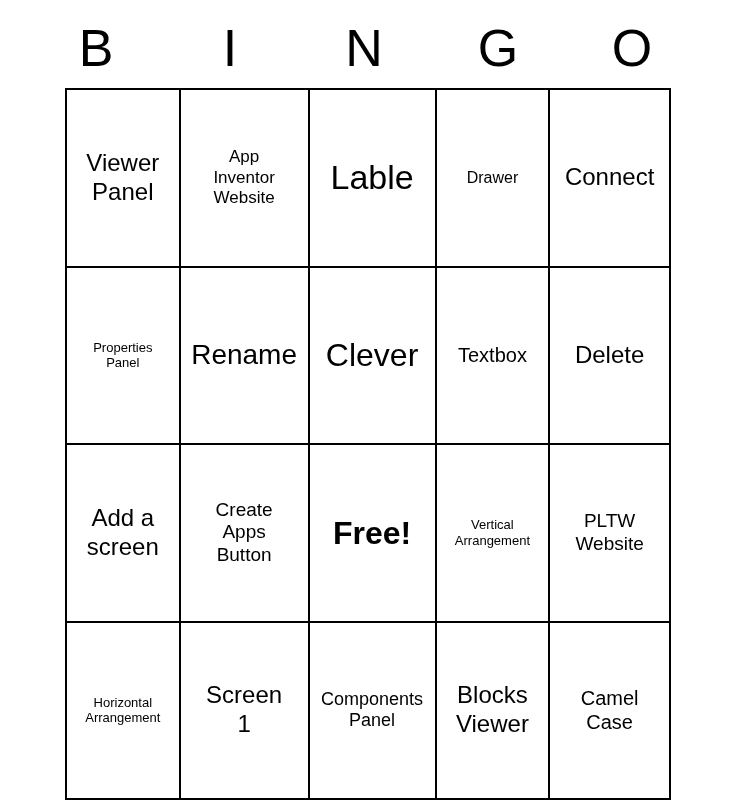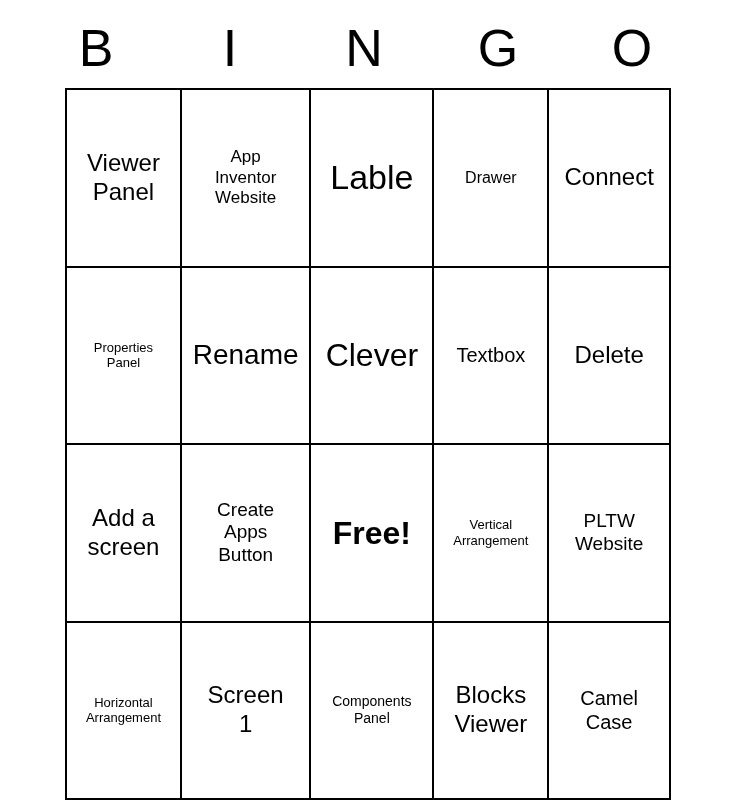--- a/index.html
+++ b/index.html
@@ -82,18 +82,18 @@
       <tr>
         <td style="font-size: 24px;">Add a<br>screen</td>
         <td style="font-size: 19px;">Create<br>Apps<br>Button</td>
         <td style="font-size: 32px; font-weight: bold;">Free!</td>
         <td style="font-size: 13px;">Vertical<br>Arrangement</td>
         <td style="font-size: 19px; margin-top: 32px;">PLTW<br>Website</td>
       </tr>
       <tr>
         <td style="font-size: 13px;">Horizontal<br>Arrangement</td>
         <td style="font-size: 24px;">Screen<br>1</td>
-        <td style="font-size: 14px;">Components<br>Panel</td>
+        <td style="font-size: 18px;">Components<br>Panel</td>
         <td style="font-size: 24px;">Blocks<br>Viewer</td>
         <td style="font-size: 20px;">Camel<br>Case</td>
       </tr>
     </tbody>
 </table>
 
 </body></html>

